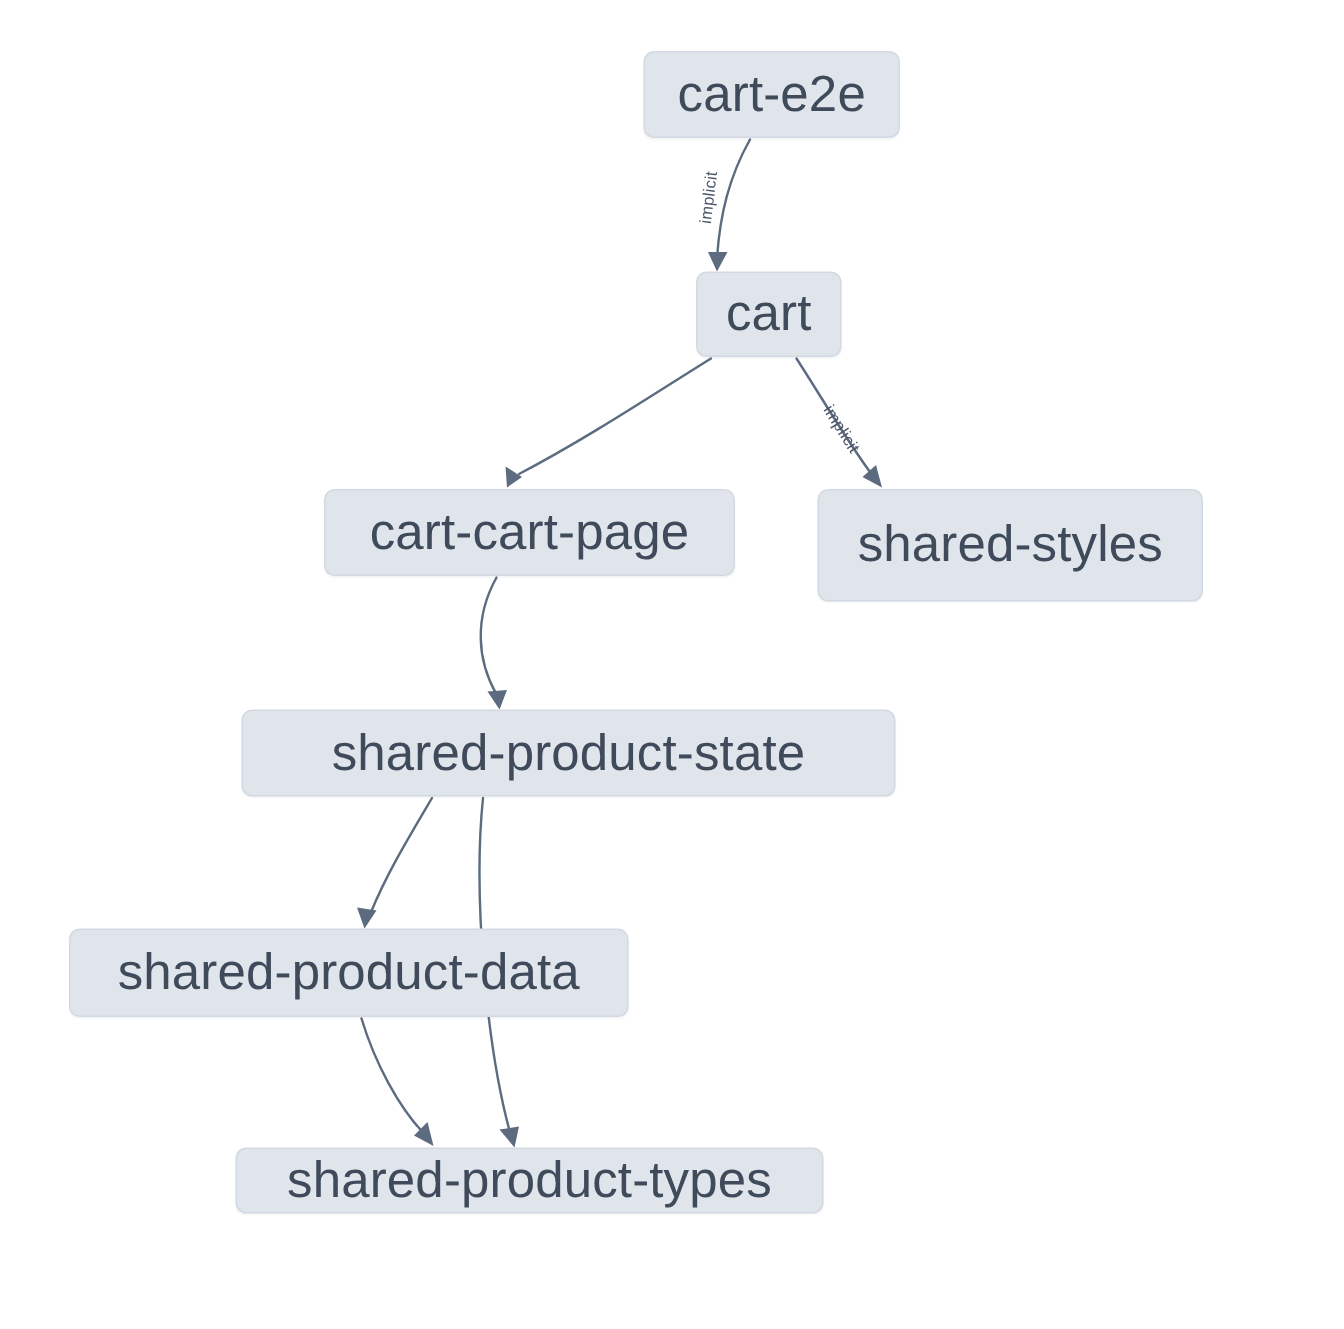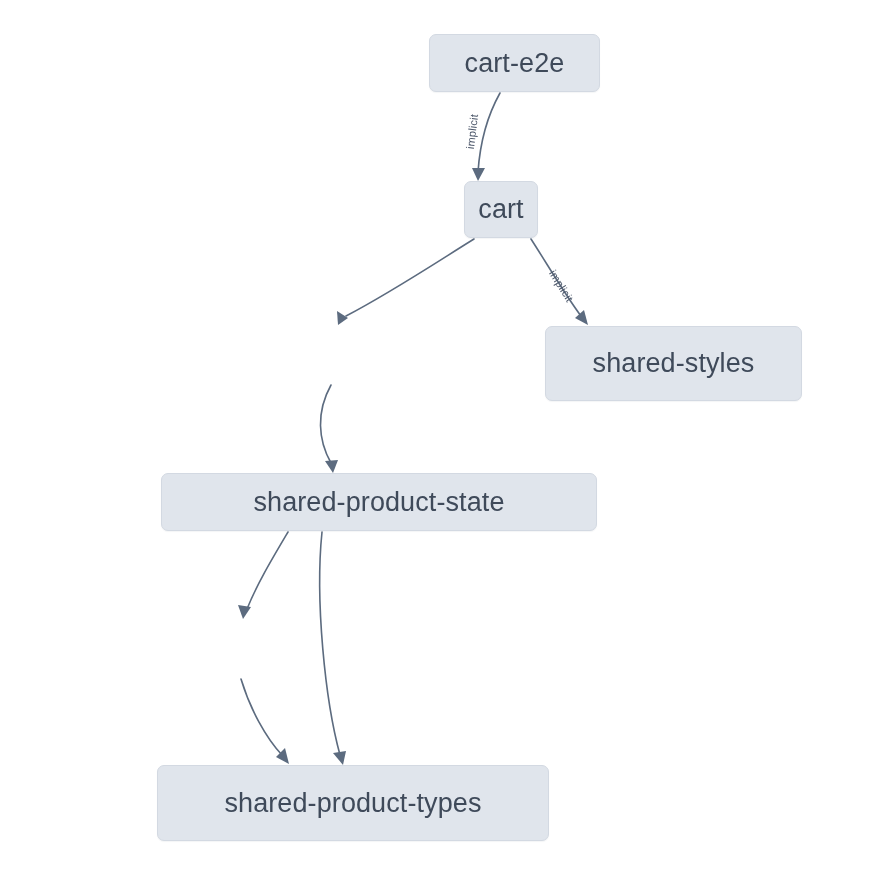--- a/index.html
+++ b/index.html
@@ -41,21 +41,21 @@
   .node {
     position: absolute;
     box-sizing: border-box;
     background: #e0e5ec;
     border: 1px solid #d3d9e2;
     border-radius: 7px;
     color: #3f4a5a;
     display: flex;
     align-items: center;
     justify-content: center;
-    font-size: 27px;
+    font-size: 34px;
     font-weight: 400;
     letter-spacing: 0.1px;
     white-space: nowrap;
     box-shadow: 0 1px 1px rgba(70, 85, 105, 0.06);
   }
 </style>
 </head>
 <body>
 
 <div id="graph-canvas">
@@ -87,25 +87,31 @@
         <polygon class="edge-arrow" points="343,765 333,753, 346,751"></polygon>
       </g>
       <g>
         <path class="edge-path" d="M 241 679 C 250 709, 266 738, 282 755"></path>
         <polygon class="edge-arrow" points="289,764 276,757, 285,748"></polygon>
       </g>
     </svg>
 <div class="node" style="left: 429px; top: 34px; width: 171px; height: 58px;">
       <span>cart-e2e</span>
     </div>
-    <div class="node" style="left: 464px; top: 181px; width: 74px; height: 57px;">
+    <div class="node" style="left: 464px; top: 181px; width: 97px; height: 57px;">
       <span>cart</span>
+    </div>
+    <div class="node" style="left: 216px; top: 326px; width: 274px; height: 58px;">
+      <span>cart-cart-page</span>
     </div>
     <div class="node" style="left: 545px; top: 326px; width: 257px; height: 75px;">
       <span>shared-styles</span>
     </div>
     <div class="node" style="left: 161px; top: 473px; width: 436px; height: 58px;">
       <span>shared-product-state</span>
     </div>
-    <div class="node" style="left: 157px; top: 765px; width: 392px; height: 76px;">
+    <div class="node" style="left: 46px; top: 619px; width: 373px; height: 59px;">
+      <span>shared-product-data</span>
+    </div>
+    <div class="node" style="left: 157px; top: 765px; width: 392px; height: 44px;">
       <span>shared-product-types</span>
     </div>
   </div>
 
 </body></html>

